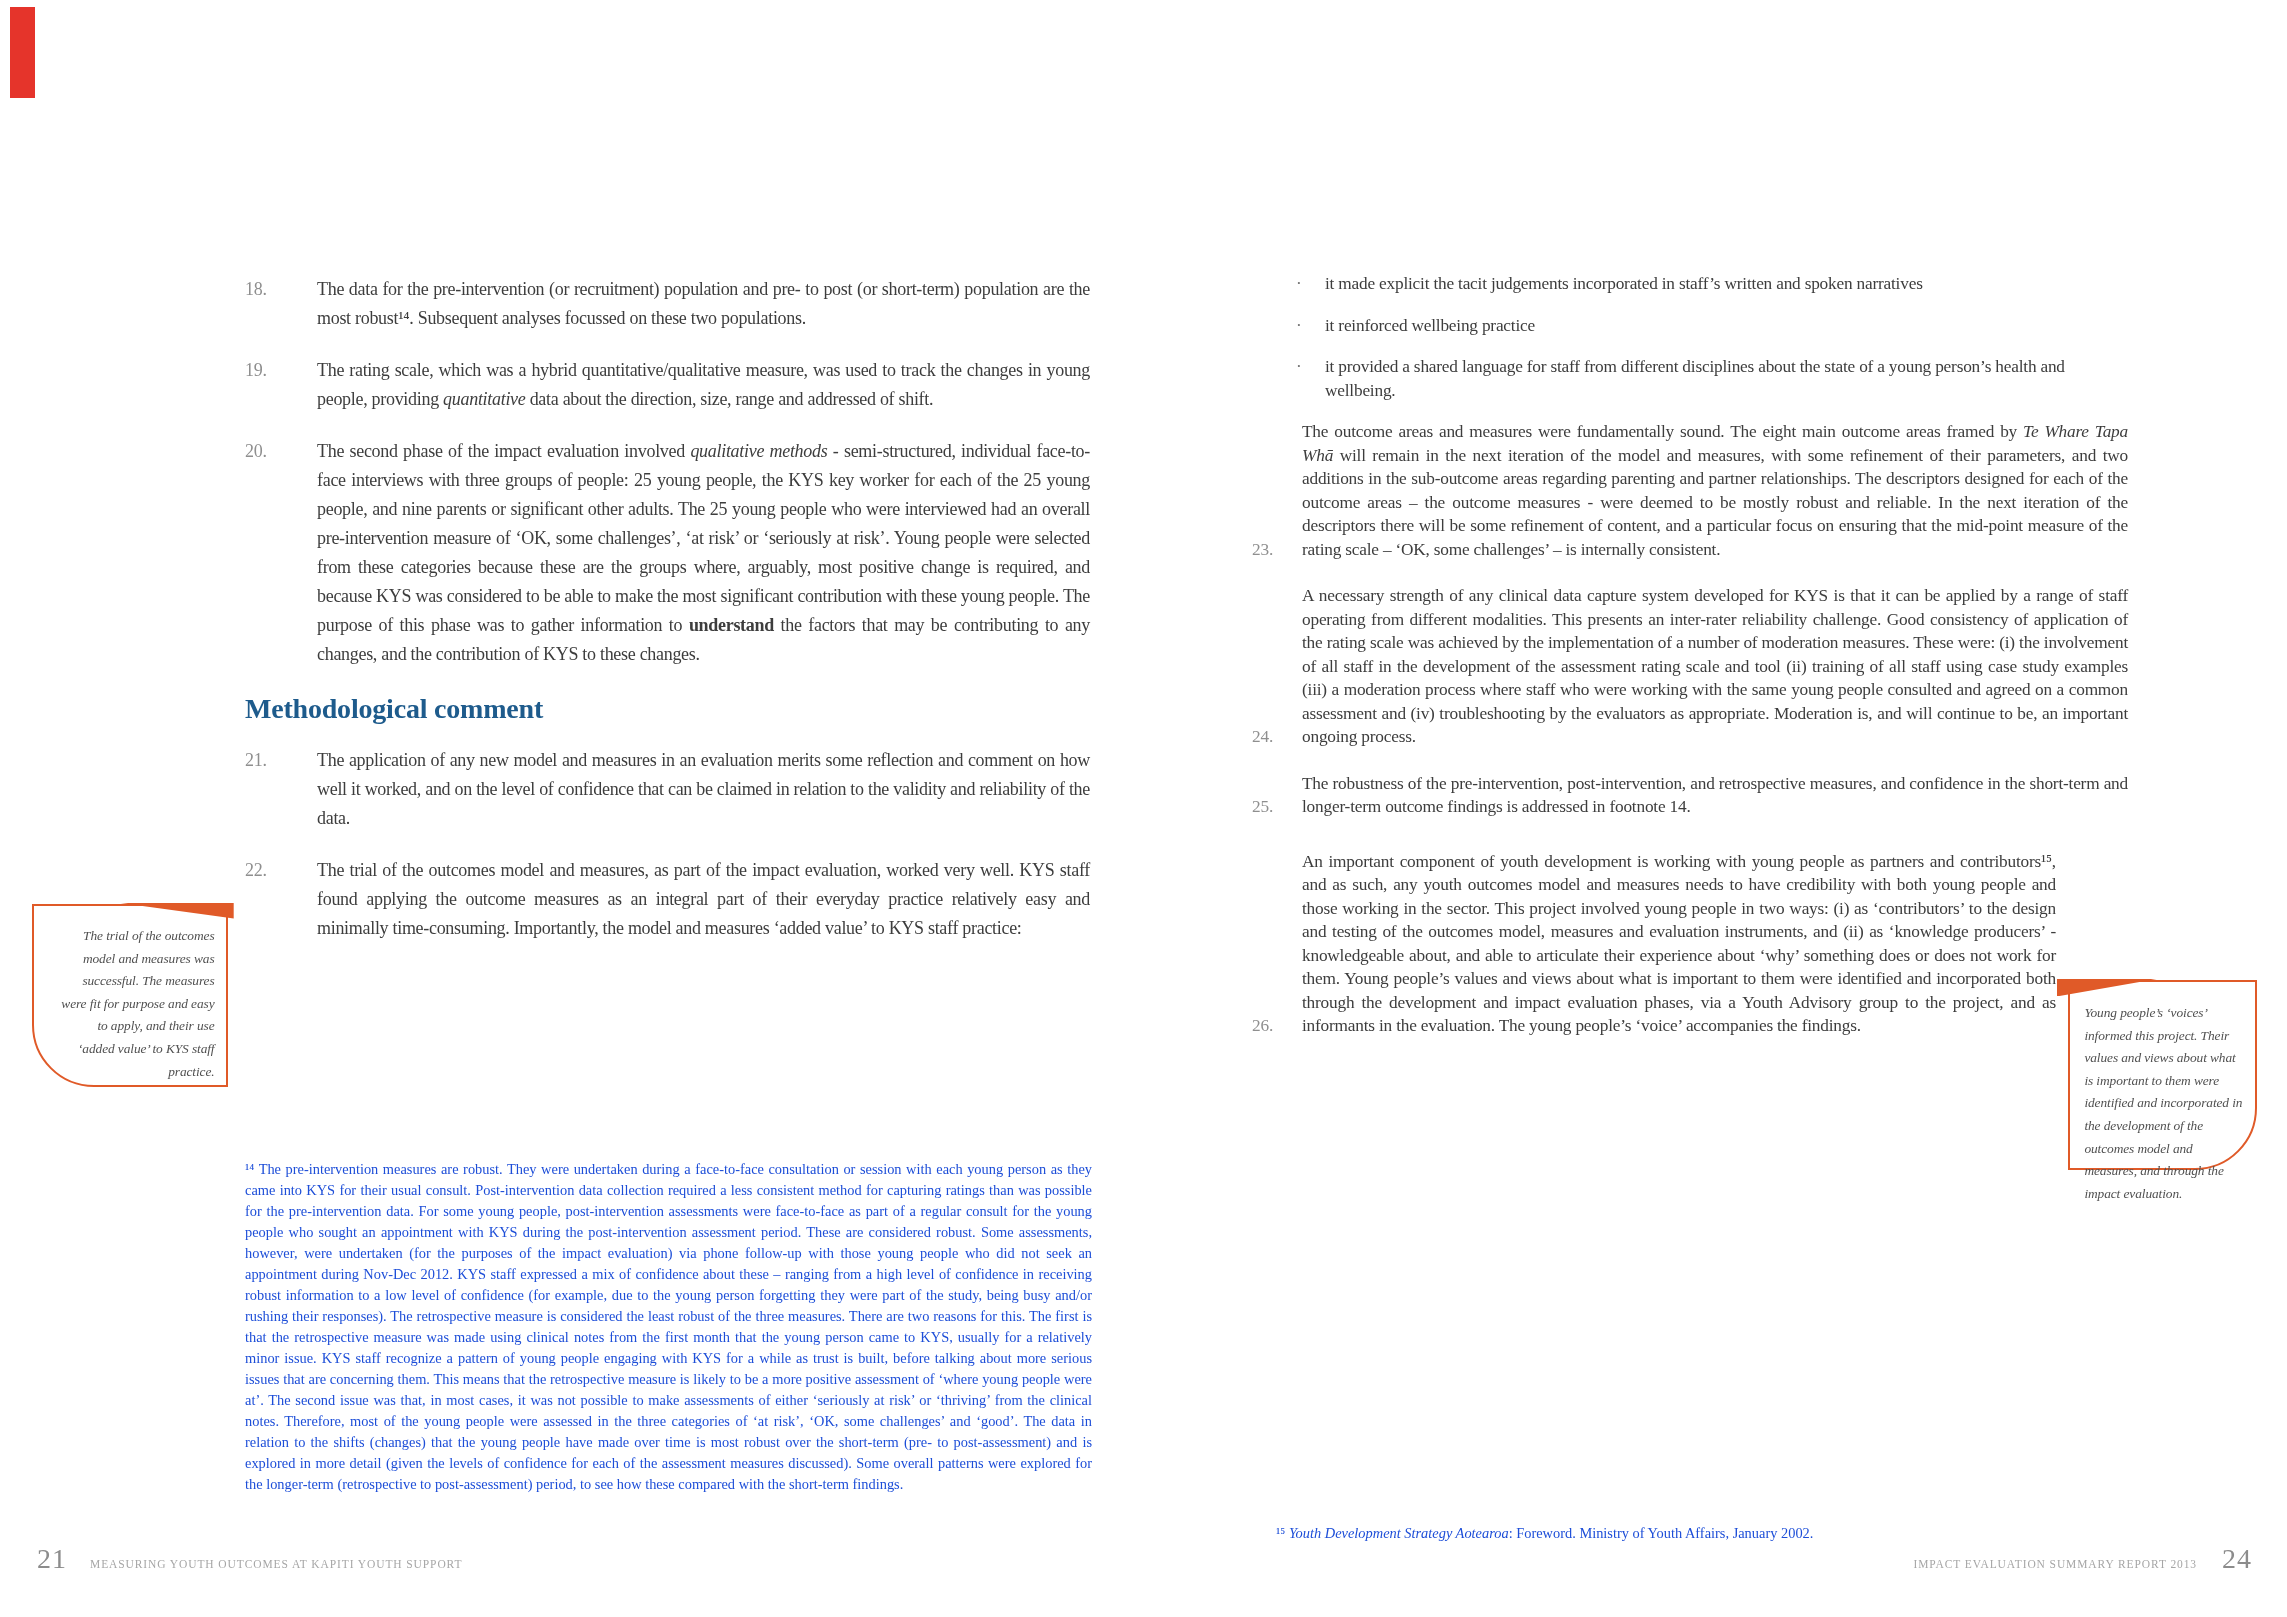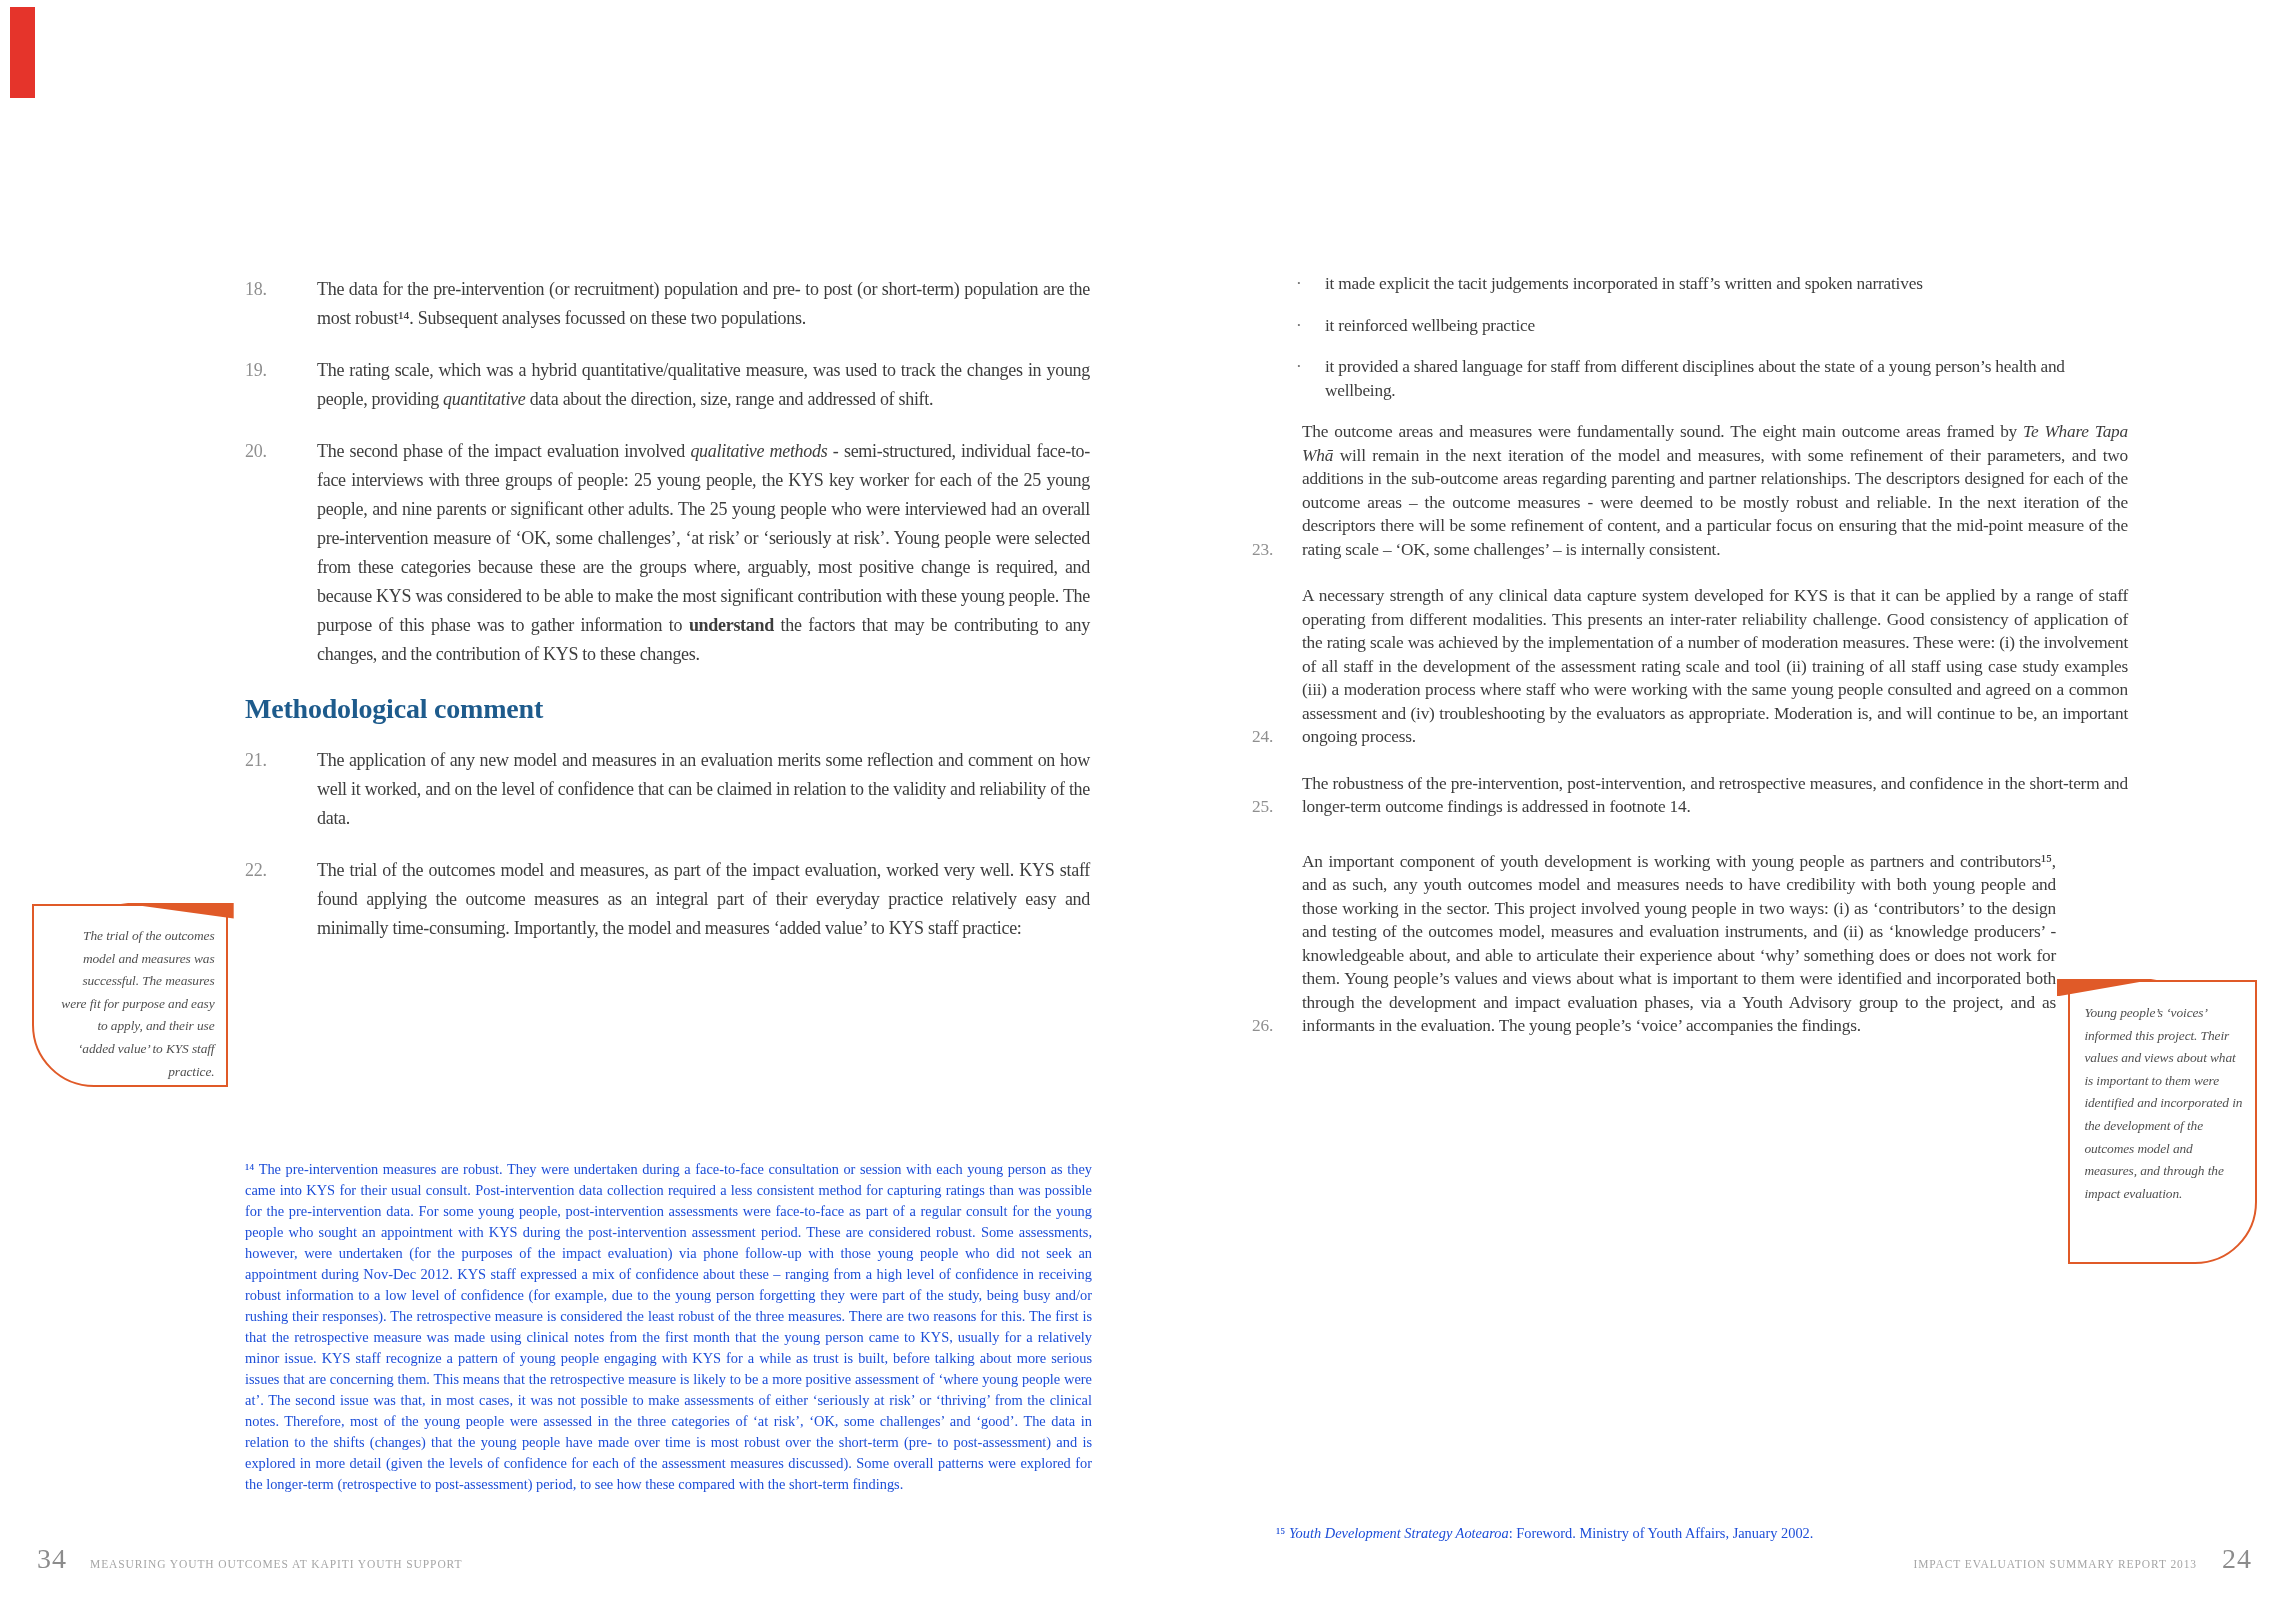--- a/index.html
+++ b/index.html
@@ -39,21 +39,21 @@
   .callout{
     position:absolute;box-sizing:border-box;border:2.9px solid var(--accent_orange,#e05a28);
     font-style:italic;font-size:13.4px;line-height:22.6px;color:#505050;letter-spacing:-0.1px;
   }
   .callout .callout-text{margin:0;}
   .callout-left{
     left:32px;top:904px;width:196px;height:183px;border-radius:0 0 0 62px;
     padding:19px 11.5px 0 25px;text-align:right;
   }
   .callout-right{
-    left:2068px;top:980px;width:189px;height:284px;border-radius:0 0 62px 0;
+    left:2068px;top:980px;width:189px;height:190px;border-radius:0 0 62px 0;
     padding:20px 7.7px 0 14.4px;text-align:left;
   }
   .wedge{position:absolute;background:var(--accent_orange,#e05a28);}
   .wedge-tr{top:-2.9px;right:-7.7px;width:113px;height:15.4px;clip-path:polygon(0 0,100% 0,100% 100%);}
   .wedge-tl{top:-2.9px;left:-13.4px;width:100px;height:17.3px;clip-path:polygon(0 0,100% 0,0 100%);}
 
   
   .footnote{position:absolute;font-size:14.4px;line-height:21px;color:#1d4ed8;}
   .footnote.fn-left{left:245px;top:1159px;width:847px;text-align:justify;}
   .footnote.fn-right{left:1276px;top:1523px;width:865px;}
@@ -101,21 +101,21 @@
   </section>
 
   <aside class="callout callout-left">
     <div class="wedge wedge-tr"></div>
     <p class="callout-text">The trial of the outcomes model and measures was successful. The measures were fit for purpose and easy to apply, and their use ‘added value’ to KYS staff practice.</p>
   </aside>
 
   <div class="footnote fn-left">¹⁴ The pre-intervention measures are robust. They were undertaken during a face-to-face consultation or session with each young person as they came into KYS for their usual consult. Post-intervention data collection required a less consistent method for capturing ratings than was possible for the pre-intervention data. For some young people, post-intervention assessments were face-to-face as part of a regular consult for the young people who sought an appointment with KYS during the post-intervention assessment period. These are considered robust. Some assessments, however, were undertaken (for the purposes of the impact evaluation) via phone follow-up with those young people who did not seek an appointment during Nov-Dec 2012. KYS staff expressed a mix of confidence about these – ranging from a high level of confidence in receiving robust information to a low level of confidence (for example, due to the young person forgetting they were part of the study, being busy and/or rushing their responses). The retrospective measure is considered the least robust of the three measures. There are two reasons for this. The first is that the retrospective measure was made using clinical notes from the first month that the young person came to KYS, usually for a relatively minor issue. KYS staff recognize a pattern of young people engaging with KYS for a while as trust is built, before talking about more serious issues that are concerning them. This means that the retrospective measure is likely to be a more positive assessment of ‘where young people were at’. The second issue was that, in most cases, it was not possible to make assessments of either ‘seriously at risk’ or ‘thriving’ from the clinical notes. Therefore, most of the young people were assessed in the three categories of ‘at risk’, ‘OK, some challenges’ and ‘good’. The data in relation to the shifts (changes) that the young people have made over time is most robust over the short-term (pre- to post-assessment) and is explored in more detail (given the levels of confidence for each of the assessment measures discussed). Some overall patterns were explored for the longer-term (retrospective to post-assessment) period, to see how these compared with the short-term findings.</div>
 
   <footer class="page-footer footer-left">
-    <span class="page-num">34</span>
+    <span class="page-num">21</span>
     <span class="footer-label">MEASURING YOUTH OUTCOMES AT KAPITI YOUTH SUPPORT</span>
   </footer>
 
   <section class="main-col right">
     <div class="bullets">
       <div class="bullet-row">
         <span class="bullet-glyph">·</span>
         <span class="bullet-text">it made explicit the tacit judgements incorporated in staff’s written and spoken narratives</span>
       </div>
       <div class="bullet-row">

